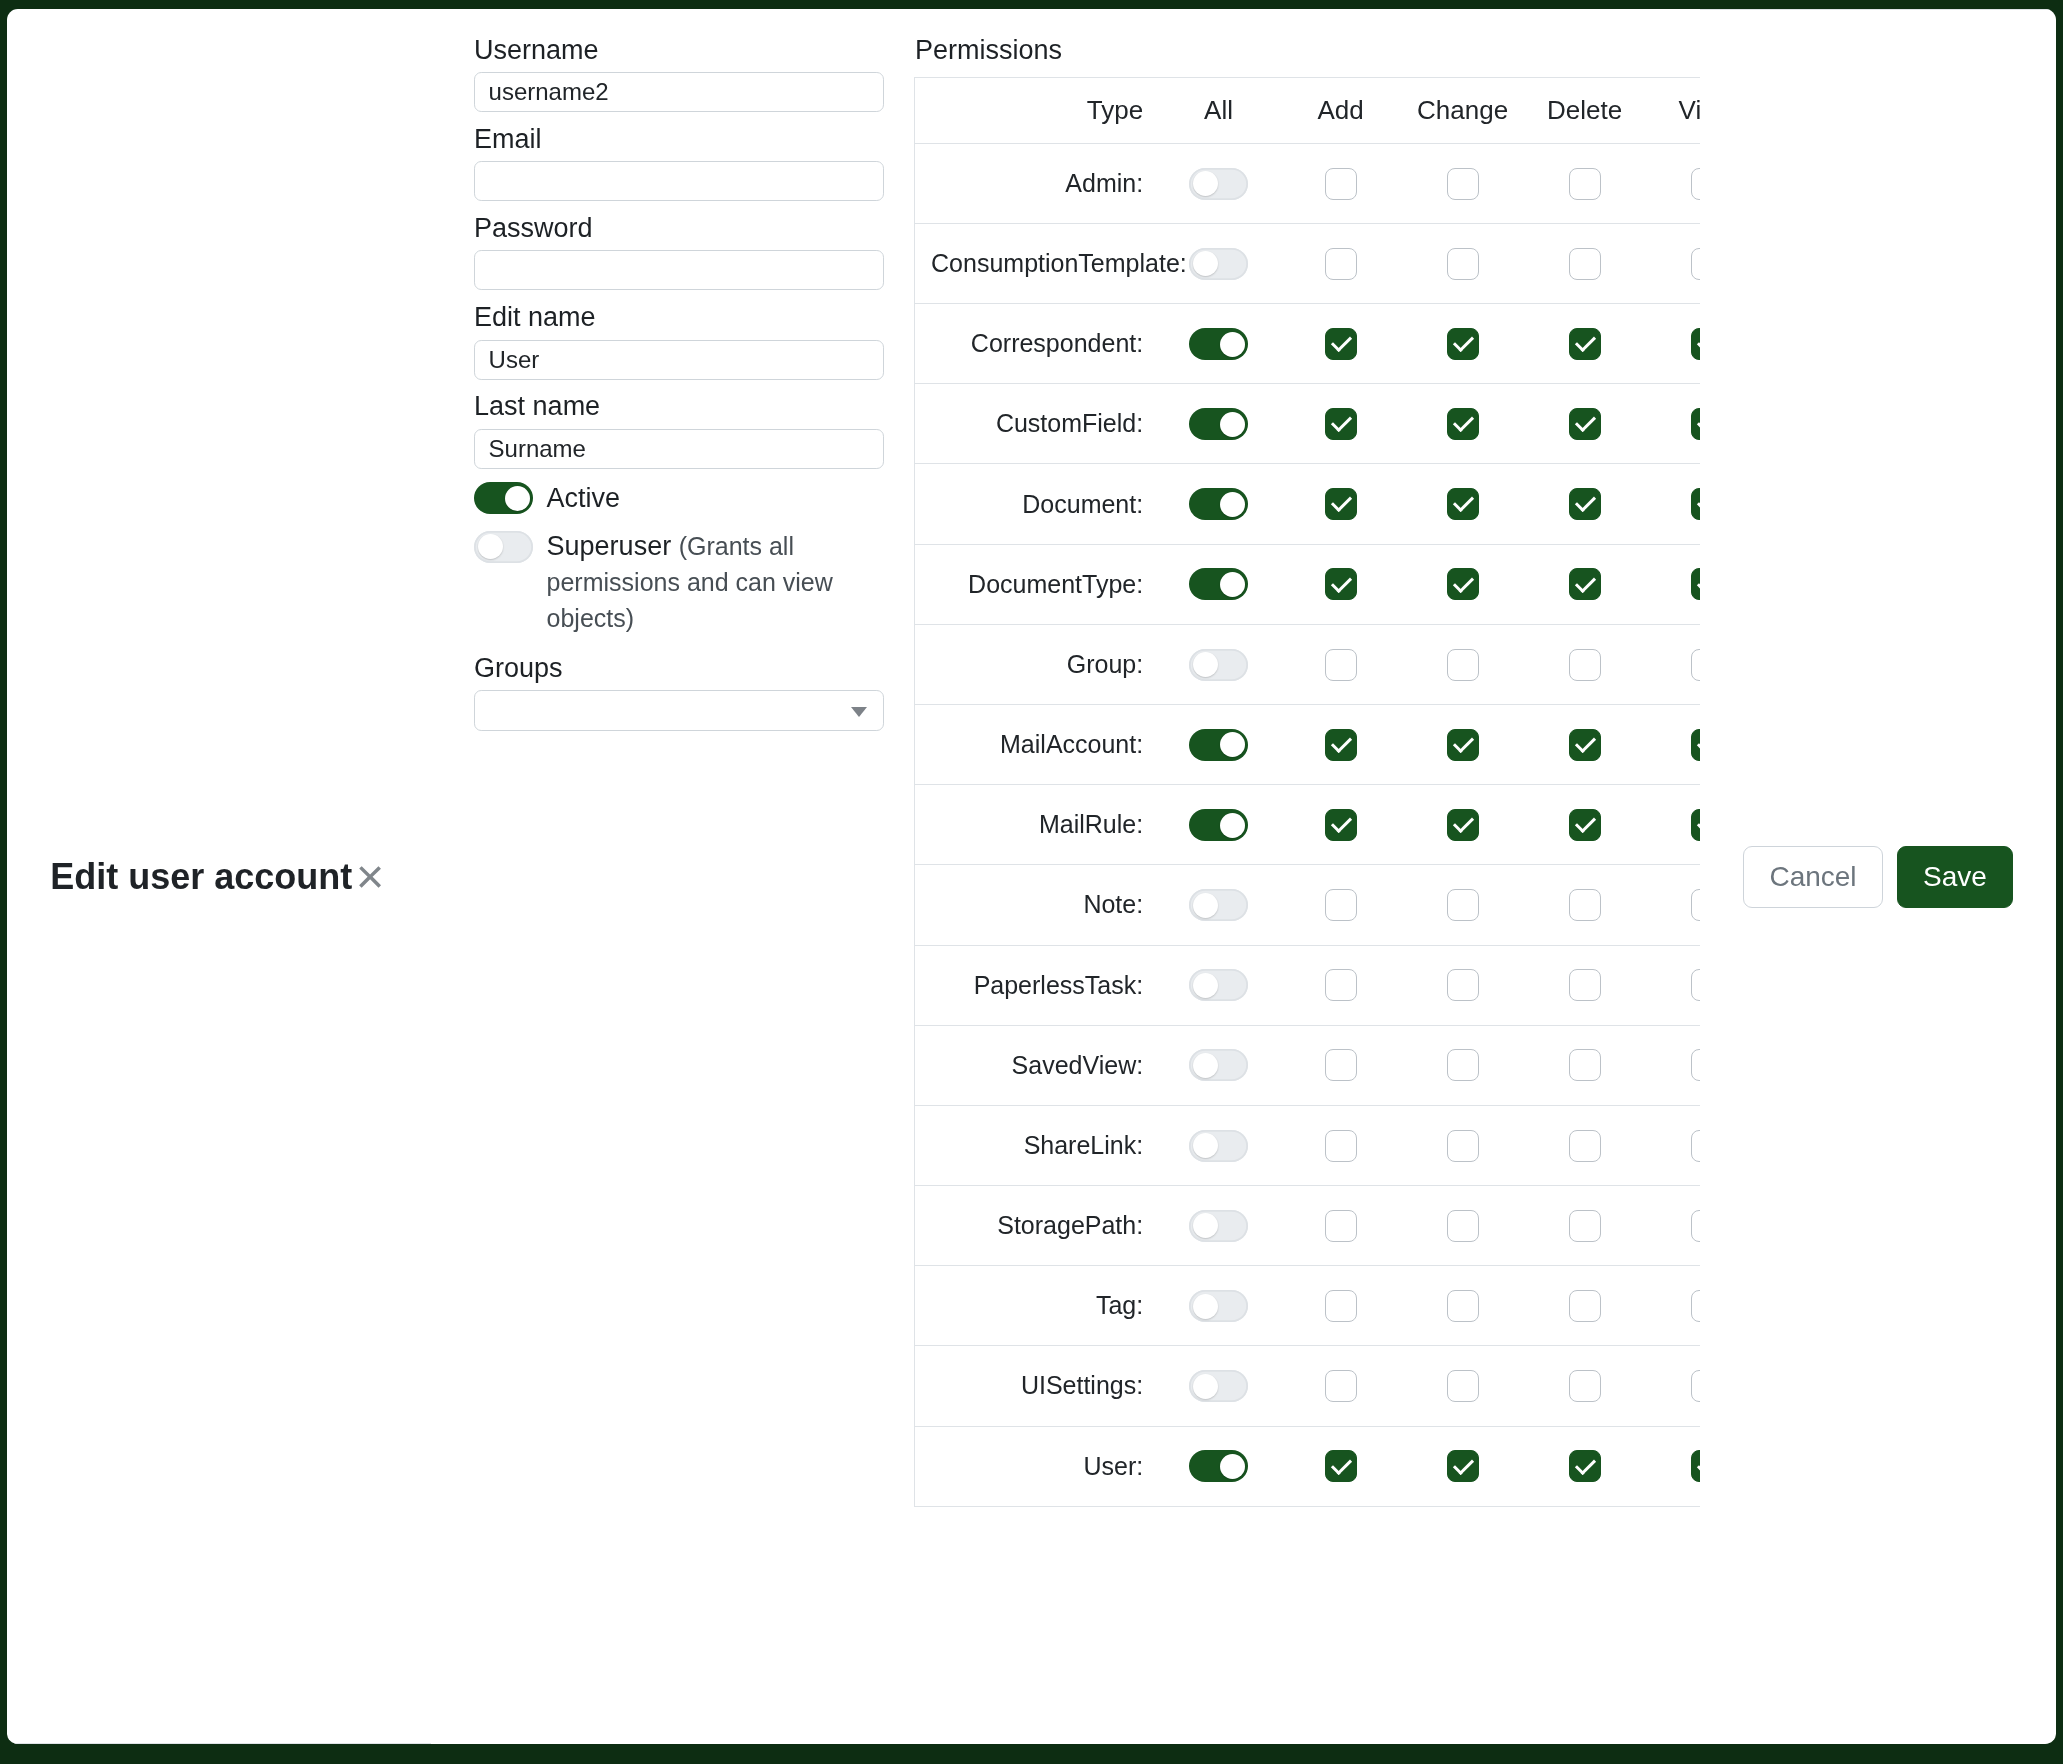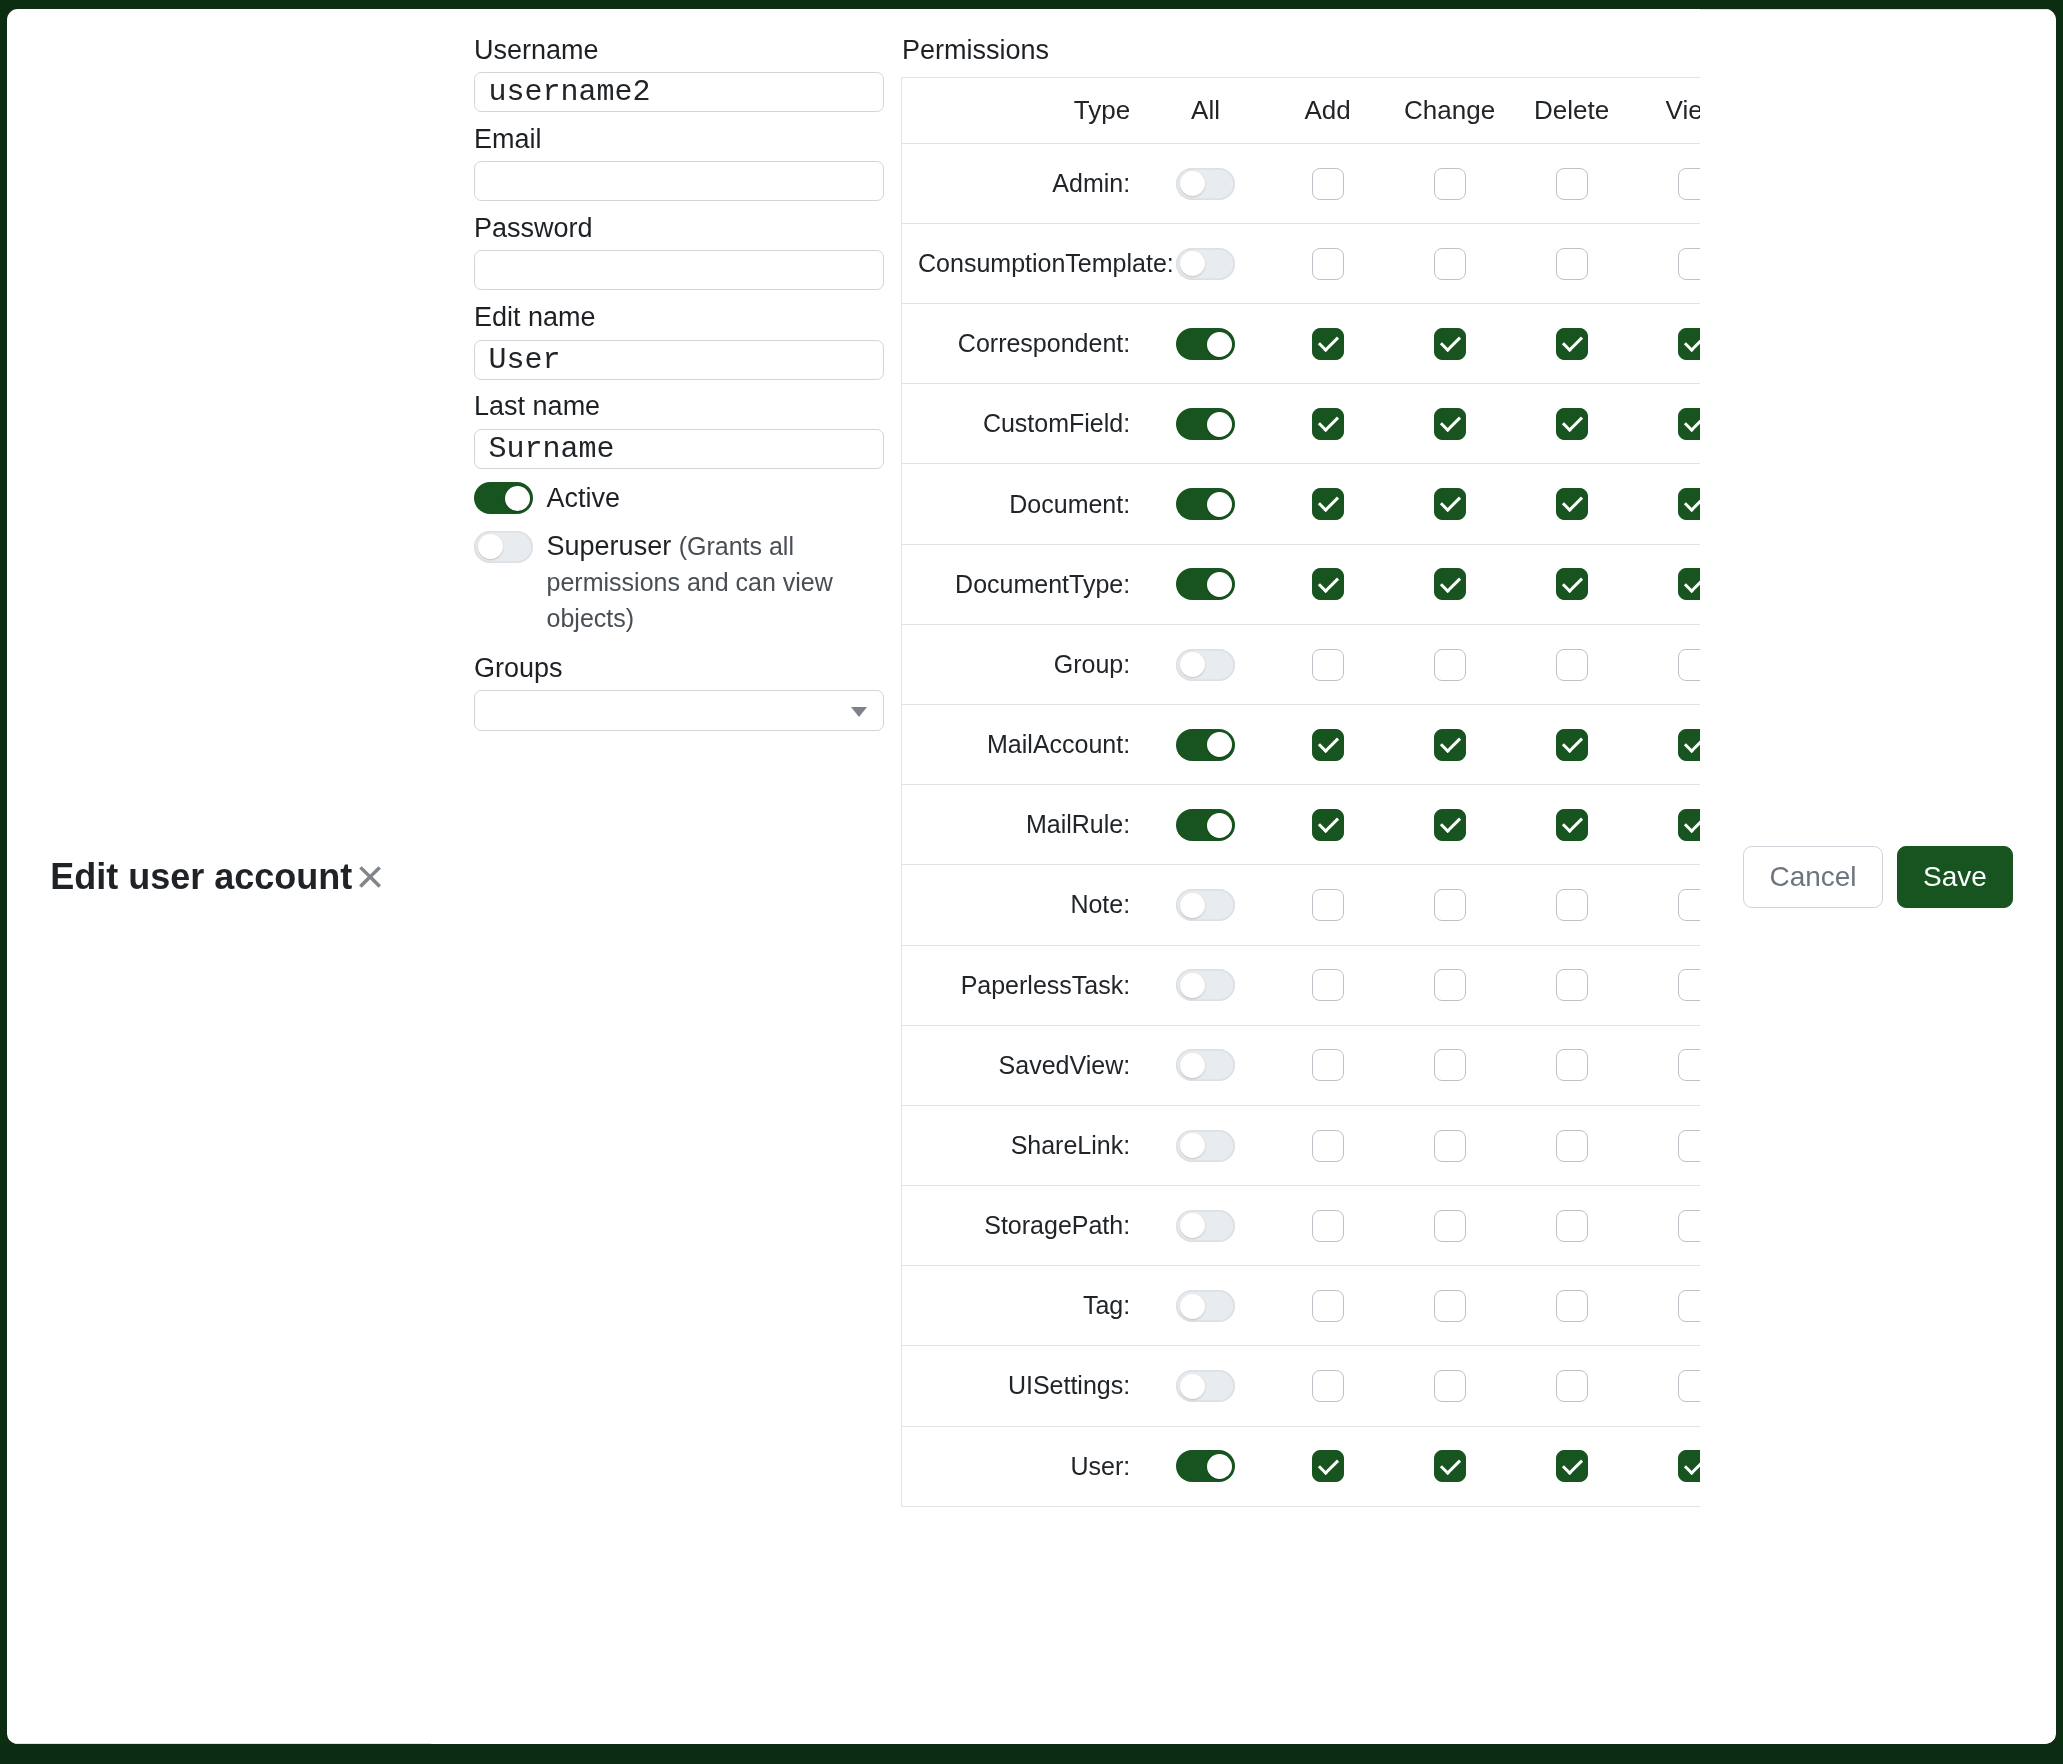--- a/index.html
+++ b/index.html
@@ -38,35 +38,35 @@
     font-size:36px;line-height:43px;font-weight:700;color:#1f2327;
   }
   .close-btn{
     background:none;border:none;cursor:pointer;
     font-size:49px;line-height:43px;font-weight:300;color:#80868b;
     font-family:"Liberation Sans","DejaVu Sans",sans-serif;
     padding:0 3.6px;
   }
   
   .modal-body{
-    flex:1;display:flex;gap:17px;
+    flex:1;display:flex;gap:30px;
     padding:25px 43px 0 43px;
     overflow:hidden;
   }
   .left-col{flex:none;width:410px;}
   .right-col{flex:1;min-width:0;}
   .field{margin-bottom:10.8px;}
   .field label{
     display:block;font-size:27px;line-height:32px;margin-bottom:6.3px;color:#1d2125;
   }
   .text-input{
     width:100%;height:40px;
     border:1.8px solid var(--input-border);border-radius:7.2px;
-    padding:0 13.5px;font-size:30px;color:var(--text);
-    font-family:Liberation Mono, monospace;
+    padding:0 13.5px;font-size:24px;color:var(--text);
+    font-family:Liberation Sans, sans-serif;
     background:#fff;outline:none;
   }
   
   .switch{
     position:relative;display:inline-block;flex:none;
     width:59px;height:32px;border-radius:16px;cursor:pointer;
     vertical-align:middle;
   }
   .switch.on{background:var(--accent);}
   .switch.off{background:#e9ecef;box-shadow:inset 0 0 0 1.8px #dde1e5;}

